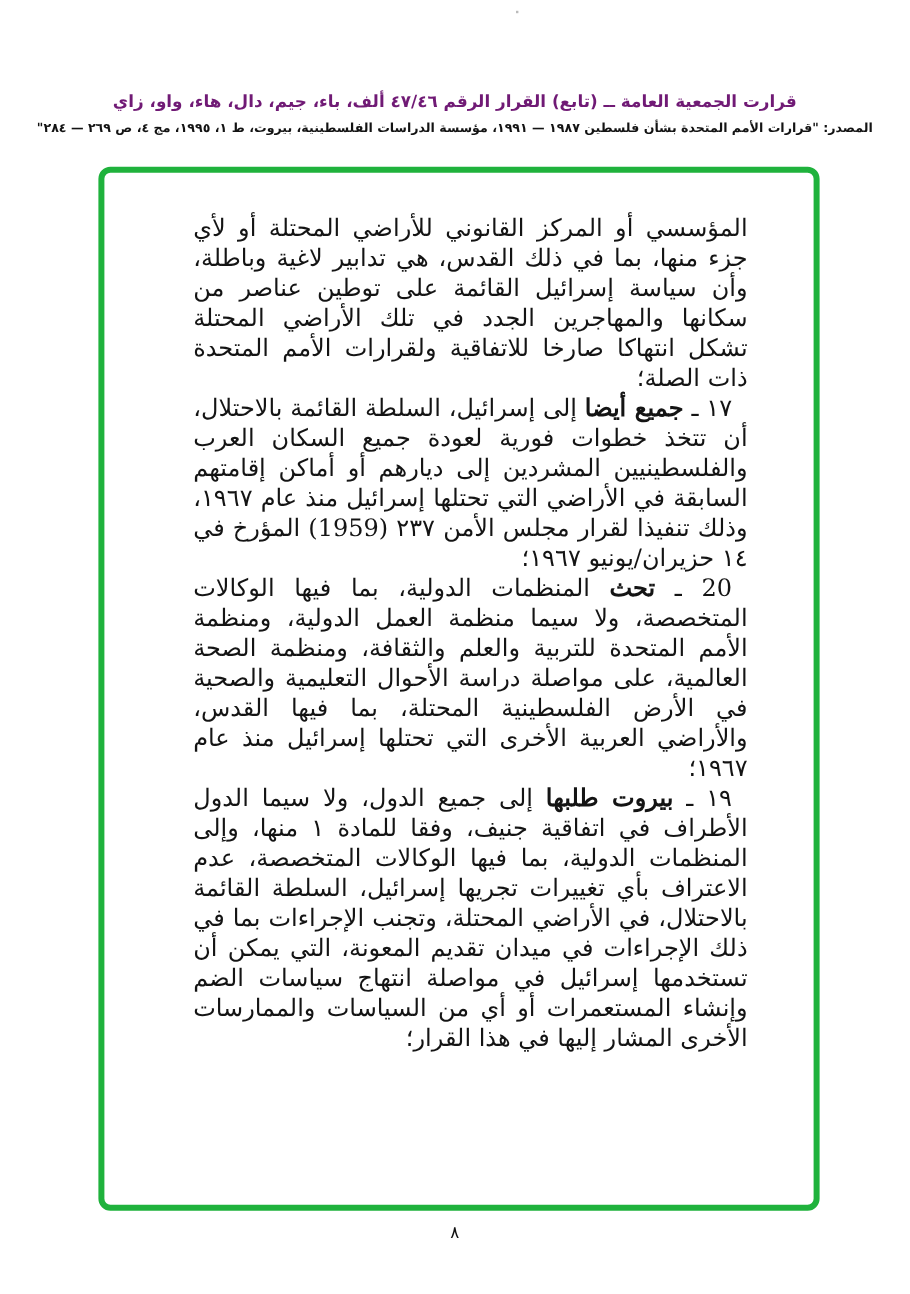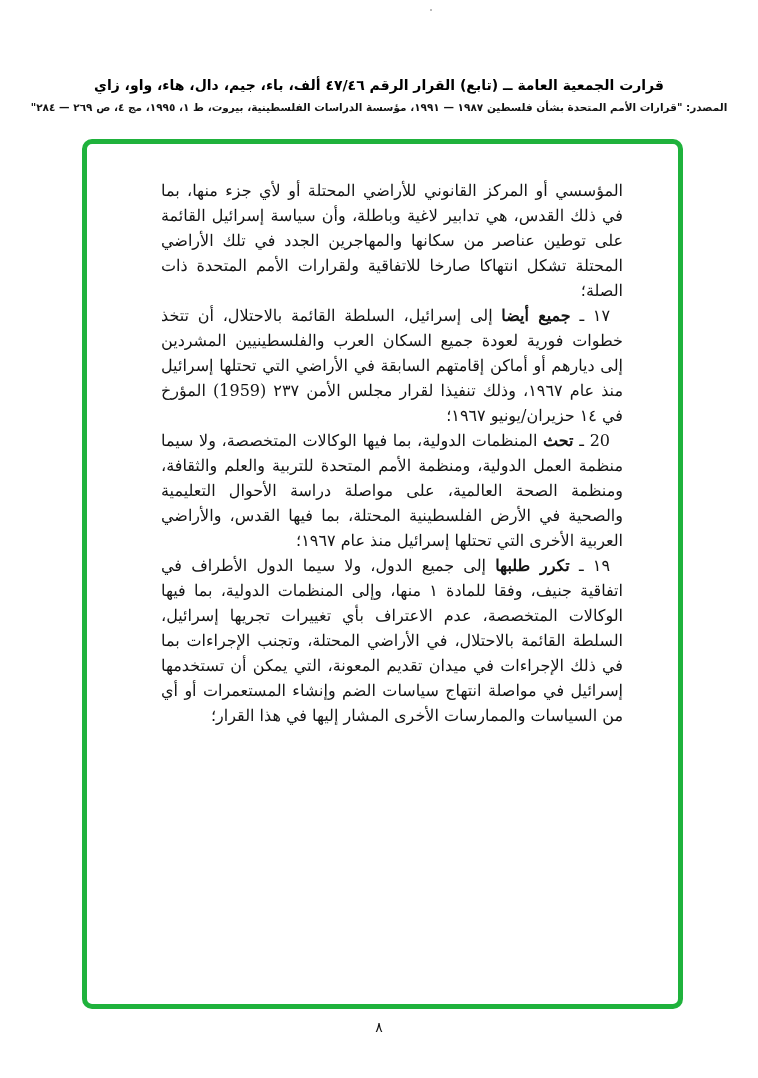--- a/index.html
+++ b/index.html
@@ -19,21 +19,21 @@
   .header-title {
     position: absolute;
     top: 77px;
     left: 0;
     right: 0;
     text-align: center;
     font-weight: bold;
     font-size: 14px;
     letter-spacing: 0.2px;
     font-family: "DejaVu Sans", sans-serif;
-    color: #000000;
+    color: #701a75;
   }
   .header-source {
     position: absolute;
     top: 101px;
     left: 0;
     right: 0;
     text-align: center;
     font-weight: bold;
     font-size: 10.5px;
     color: #131313;
@@ -51,21 +51,21 @@
     background: #ffffff;
   }
   .textcol {
     position: absolute;
     top: 34px;
     right: 55px;
     width: 462px;
     direction: rtl;
     text-align: justify;
     font-family: "DejaVu Serif", serif;
-    font-size: 16px;
+    font-size: 20px;
     line-height: 25px;
     color: #141414;
   }
   .textcol p {
     margin: 0;
     padding: 0;
   }
   .textcol p.numbered {
     text-indent: 13px;
   }
@@ -117,21 +117,21 @@
     </p>
 
     <p class="numbered">
       <span class="para-num">20 ـ</span>
       <span class="lead">تحث</span>
       <span>المنظمات الدولية، بما فيها الوكالات المتخصصة، ولا سيما منظمة العمل الدولية، ومنظمة الأمم المتحدة للتربية والعلم والثقافة، ومنظمة الصحة العالمية، على مواصلة دراسة الأحوال التعليمية والصحية في الأرض الفلسطينية المحتلة، بما فيها القدس، والأراضي العربية الأخرى التي تحتلها إسرائيل منذ عام ١٩٦٧؛</span>
     </p>
 
     <p class="numbered">
       <span class="para-num">١٩ ـ</span>
-      <span class="lead">تكرر طلبها</span>
+      <span class="lead">بيروت طلبها</span>
       <span>إلى جميع الدول، ولا سيما الدول الأطراف في اتفاقية جنيف، وفقا للمادة ١ منها، وإلى المنظمات الدولية، بما فيها الوكالات المتخصصة، عدم الاعتراف بأي تغييرات تجريها إسرائيل، السلطة القائمة بالاحتلال، في الأراضي المحتلة، وتجنب الإجراءات بما في ذلك الإجراءات في ميدان تقديم المعونة، التي يمكن أن تستخدمها إسرائيل في مواصلة انتهاج سياسات الضم وإنشاء المستعمرات أو أي من السياسات والممارسات الأخرى المشار إليها في هذا القرار؛</span>
     </p>
 
 
   </div>
 </div>
 
 <div class="pagenum">٨</div>
 
 </body></html>

